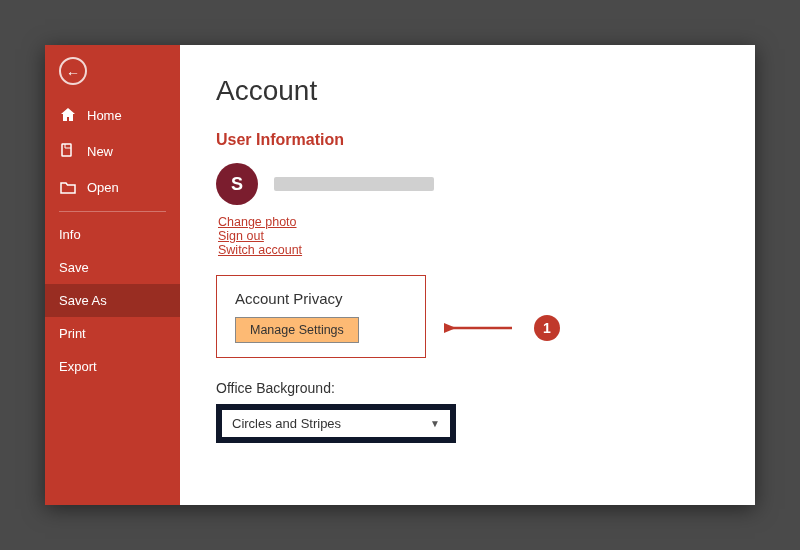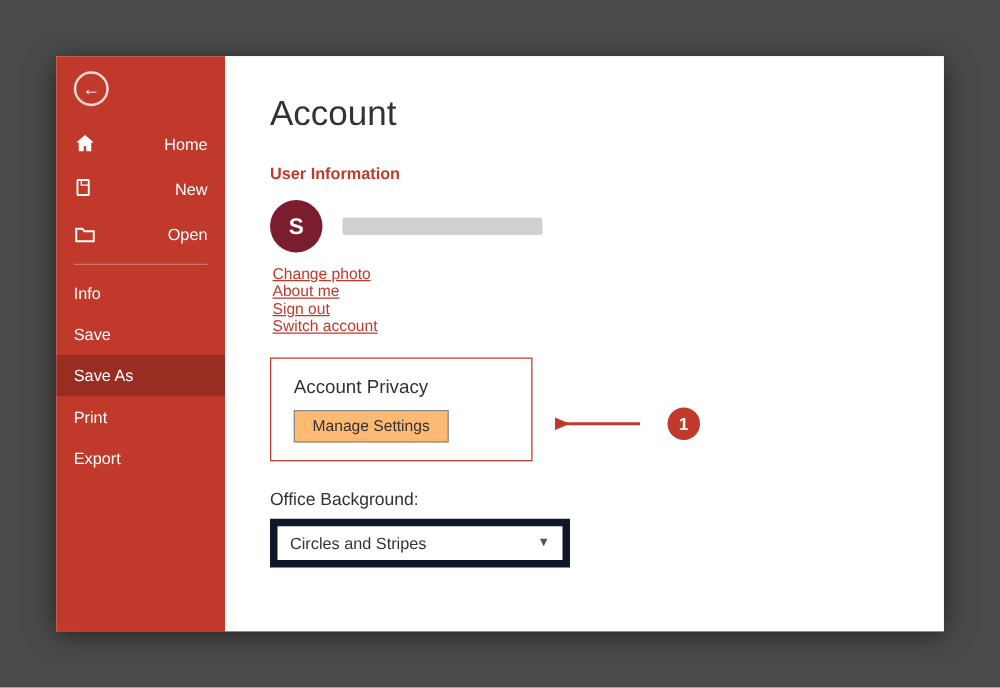--- a/index.html
+++ b/index.html
@@ -56,21 +56,20 @@
     }
 
     .sidebar-item {
       display: flex;
       align-items: center;
       padding: 9px 14px;
       color: #fff;
       cursor: pointer;
       font-size: 13px;
       gap: 10px;
-      justify-content: space-between;
     }
 
     .sidebar-item .item-icon {
       width: 18px;
       height: 18px;
       display: flex;
       align-items: center;
       justify-content: center;
       flex-shrink: 0;
     }
@@ -101,21 +100,21 @@
     }
 
     .page-title {
       font-size: 28px;
       font-weight: 300;
       color: #333;
       margin-bottom: 24px;
     }
 
     .section-title {
-      font-size: 13px;
+      font-size: 16px;
       font-weight: 600;
       color: #c0392b;
       margin-bottom: 14px;
     }
 
     .user-info-row {
       display: flex;
       align-items: center;
       gap: 16px;
       margin-bottom: 10px;
@@ -302,21 +301,20 @@
     <div>
       <div class="section-title">User Information</div>
 
       <div class="user-info-row">
         <div class="avatar">S</div>
         <div class="avatar-name-bar"></div>
       </div>
 
       <div class="user-links">
         <a class="user-link">Change photo</a>
-        <a class="user-link">About me</a>
         <a class="user-link">Sign out</a>
         <a class="user-link">Switch account</a>
       </div>
     </div>
 
     
     <div class="privacy-annotation">
       <div style="display:flex; align-items:center; gap: 18px;">
         <div class="privacy-box">
           <div class="privacy-box-title">Account Privacy</div>

